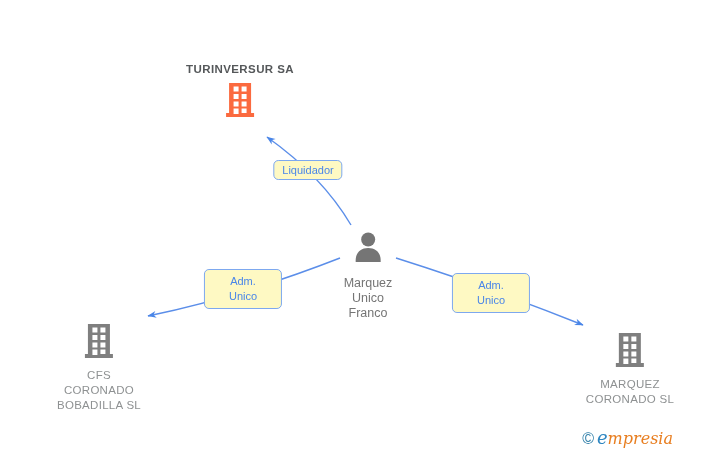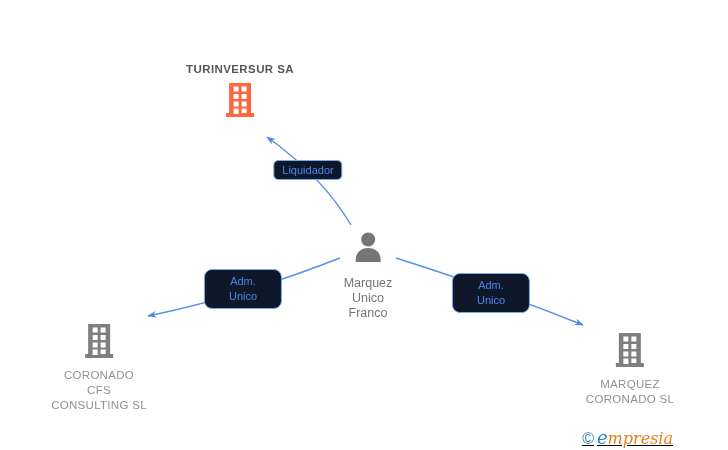--- a/index.html
+++ b/index.html
@@ -49,43 +49,41 @@
   .person-name {
     color: #757575;
     font-size: 12.5px;
     line-height: 15px;
     margin-top: 5px;
     white-space: nowrap;
   }
   .edge-label {
     position: absolute;
     transform: translate(-50%, -50%);
-    background: #0f172a;
+    background: #fef9c3;
     border: 1px solid #7da8ef;
     border-radius: 5px;
     color: #4a86e8;
     font-size: 11px;
     padding: 3px 8px;
     text-align: center;
     white-space: nowrap;
     cursor: pointer;
   }
   .edge-label.two-line {
     padding: 4px 24px;
     line-height: 15px;
-    border-radius: 8px;
   }
   .watermark {
     position: absolute;
     right: 3px;
     bottom: 2px;
     font-size: 16px;
     cursor: pointer;
     white-space: nowrap;
-    text-decoration: underline;
   }
   .watermark .copy {
     color: #2f7fa9;
     font-family: "Liberation Sans", sans-serif;
     margin-right: 3px;
   }
   .watermark .brand {
     font-family: "DejaVu Serif", serif;
     font-style: italic;
   }
@@ -155,23 +153,23 @@
           <rect x="8.5" y="11" width="5" height="5"></rect>
           <rect x="16.5" y="11" width="5" height="5"></rect>
           <rect x="8.5" y="18.5" width="5" height="5"></rect>
           <rect x="16.5" y="18.5" width="5" height="5"></rect>
           <rect x="8.5" y="25.5" width="5" height="5.5"></rect>
           <rect x="16.5" y="25.5" width="5" height="4.5"></rect>
         </g>
       </svg>
     </span>
     <div class="company-label">
+      <div>CFS</div>
       <div>CORONADO</div>
-      <div>CFS</div>
-      <div>CONSULTING SL</div>
+      <div>BOBADILLA SL</div>
     </div>
   </div>
 
   <div class="node" style="left:630px; top:333px;">
     <span class="icon-building gray no-top">
       <svg width="30" height="34" viewBox="0 0 30 34">
         <rect x="4" y="0" width="22" height="31" fill="currentColor"></rect>
         <rect x="1" y="30" width="28" height="4" fill="currentColor"></rect>
         <g fill="#ffffff">
           <rect x="8.5" y="3.5" width="5" height="5"></rect>

